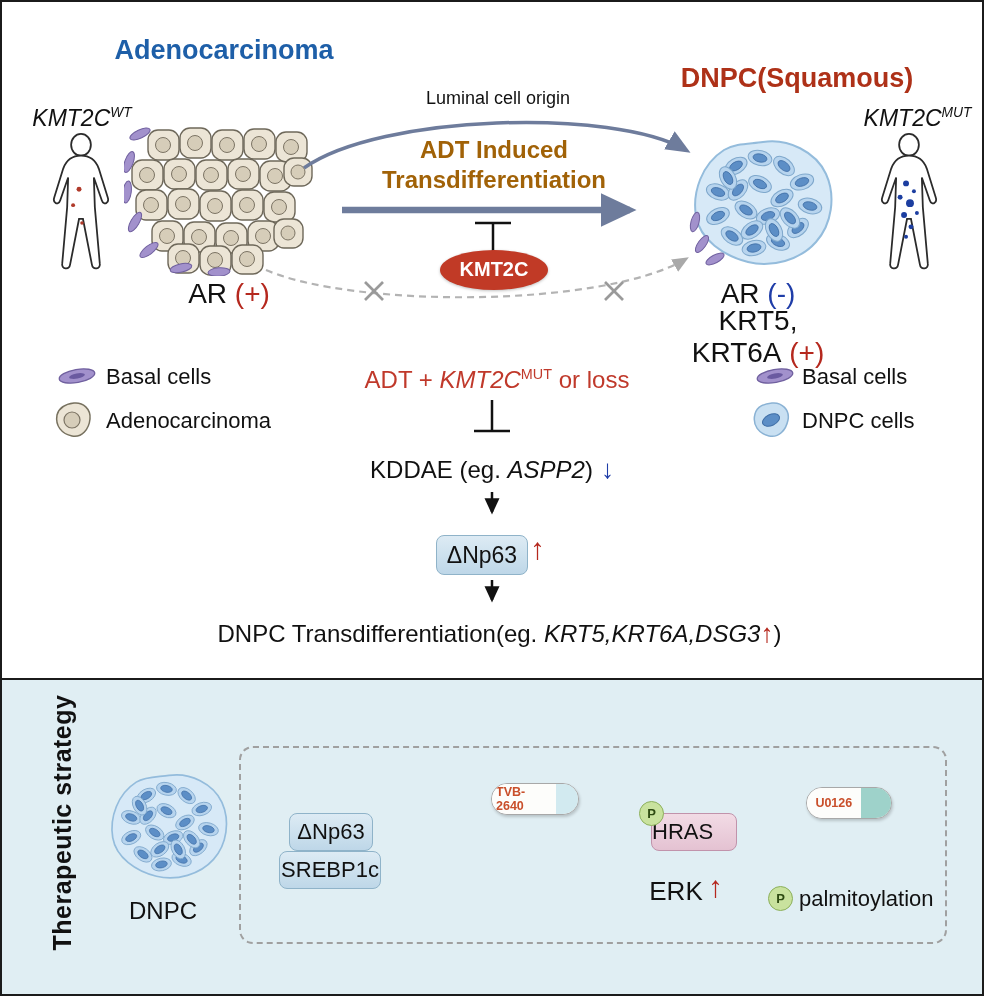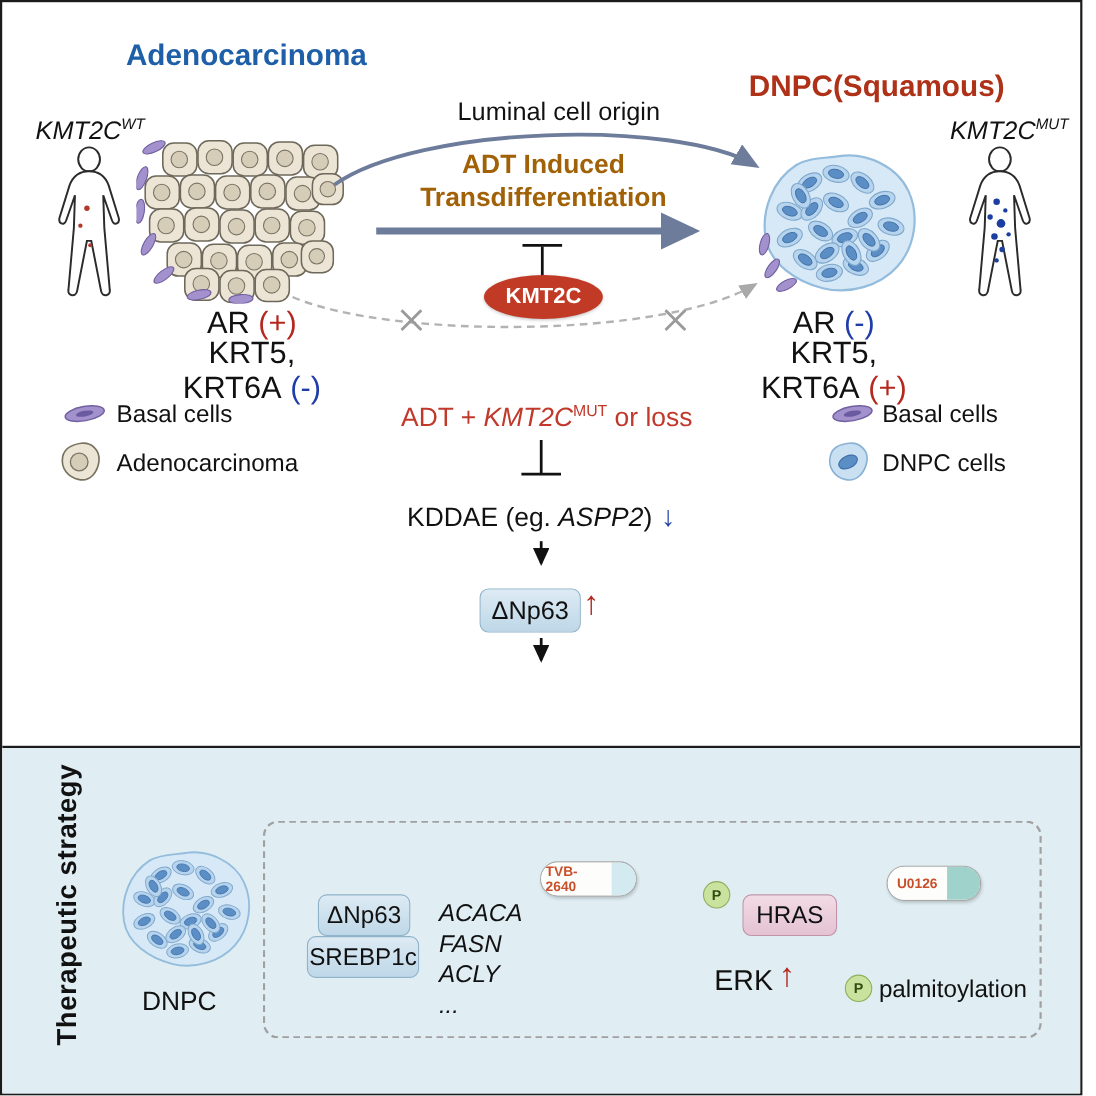--- a/index.html
+++ b/index.html
@@ -16,21 +16,21 @@
   .sign-red{color:#b5281e;}
   .sign-blue{color:#1f3da8;}
   .adt{font-size:24px;font-weight:600;color:#a16207;}
   .redline{color:#c0392b;font-size:24px;}
   .flowtext{font-size:24px;}
   .upred{color:#b5281e;font-weight:bold;}
   .dnblue{color:#1f3da8;font-weight:bold;font-size:26px;margin-left:8px;}
   .bluebox{background:linear-gradient(180deg,#ddebf4,#bed7e8);border:1.5px solid #8fb3c9;border-radius:8px;
            display:flex;align-items:center;justify-content:center;font-size:22px;}
   .pinkbox{background:linear-gradient(180deg,#f2dbe5,#e4c2d2);border:1.5px solid #c193ab;border-radius:8px;
-           display:flex;align-items:center;justify-content:center;font-size:22px;margin-left:24px;}
+           display:flex;align-items:center;justify-content:flex-start;font-size:22px;}
   .pcirc{width:23px;height:23px;border-radius:50%;background:#c9e29e;border:1.5px solid #8cb05c;
          display:flex;align-items:center;justify-content:center;font-size:13px;font-weight:bold;color:#2e4b12;}
   .capsule{display:flex;height:30px;border-radius:16px;border:1.5px solid #a8a8a8;overflow:hidden;
            box-shadow:1px 2px 3px rgba(0,0,0,.18);background:#fdfdfb;}
   .cap-l{display:flex;align-items:center;justify-content:center;font-weight:bold;color:#c94f2b;
          font-size:12.5px;background:#fdfdfb;padding:0 4px;}
   .cap-r{height:100%;}
   .legend-text{font-size:22px;}
   .panel{background:#e0eef3;border-top:2px solid #1b1b1b;}
   .dashedbox{border:2px dashed #a0a0a0;border-radius:14px;}
@@ -289,32 +289,29 @@
         <line x1="487" y1="833" x2="509" y2="847"></line>
     </g>
     <line x1="538" y1="858" x2="594" y2="858" stroke="#111" stroke-width="2.5" marker-end="url(#mK)"></line>
     <line x1="689" y1="849" x2="689" y2="862" stroke="#111" stroke-width="2.5" marker-end="url(#mK)"></line>
     <g stroke="#2b4aa5" stroke-width="2.6">
       <line x1="794" y1="820" x2="764" y2="846"></line>
         <line x1="755" y1="837" x2="772" y2="855"></line>
     </g>
   </svg>
 
-  <div class="abs flowtext ctr" style="left:356px;top:86px;width:300px;font-size:23px">Luminal cell origin</div>
+  <div class="abs flowtext ctr" style="left:346px;top:86px;width:300px;font-size:18px">Luminal cell origin</div>
   <div class="abs adt ctr" style="left:342px;top:134px;width:300px">ADT Induced</div>
   <div class="abs adt ctr" style="left:342px;top:164px;width:300px">Transdifferentiation</div>
 
   <div class="abs oval" style="left:438px;top:248px;width:108px;height:40px"></div>
   <div class="abs ovaltext ctr" style="left:438px;top:256px;width:108px">KMT2C</div>
 
   <div class="abs marker ctr" style="left:142px;top:276px;width:170px">
     <span>AR</span>&nbsp;<span class="sign-red">(+)</span>
-  </div>
-  <div class="abs marker ctr" style="left:122px;top:303px;width:210px">
-    <span>KRT5, KRT6A</span>&nbsp;<span class="sign-blue">(-)</span>
   </div>
   <div class="abs marker ctr" style="left:671px;top:276px;width:170px">
     <span>AR</span>&nbsp;<span class="sign-blue">(-)</span>
   </div>
   <div class="abs marker ctr" style="left:651px;top:303px;width:210px">
     <span>KRT5, KRT6A</span>&nbsp;<span class="sign-red">(+)</span>
   </div>
 
   <svg class="abs" style="left:52px;top:362px" width="46" height="24" viewBox="0 0 46 24">
     <g transform="rotate(-10 23 12)">
@@ -345,44 +342,41 @@
   <div class="abs redline ctr" style="left:300px;top:364px;width:390px">
     <span>ADT + </span><i>KMT2C</i><sup>MUT</sup><span> or loss</span>
   </div>
   <div class="abs flowtext ctr" style="left:330px;top:452px;width:320px">
     <span>KDDAE (eg. </span><i>ASPP2</i><span>)</span><span class="dnblue">↓</span>
   </div>
   <div class="abs bluebox" style="left:434px;top:533px;width:90px;height:38px;font-size:23px">
     <span>ΔNp63</span>
   </div>
   <div class="abs upred" style="left:528px;top:530px;font-size:30px">↑</div>
+  <div class="abs flowtext ctr" style="left:175px;top:616px;width:645px">
+    <span>DNPC Transdifferentiation(eg. </span><i>KRT5,KRT6A,DSG3</i><span class="upred" style="font-size:26px">↑</span><span>)</span>
+  </div>
 
   <div class="abs panel" style="left:0;top:676px;width:992px;height:316px"></div>
   <div class="abs ctr" style="left:-95px;top:806px;width:310px;transform:rotate(-90deg);font-size:25px;font-weight:600;letter-spacing:.5px">Therapeutic strategy</div>
 
   <svg class="abs" style="left:104px;top:770px" width="126" height="111" viewBox="0 0 150 132">
       <use href="#dnpcShape"></use>
     </svg>
   <div class="abs ctr" style="left:113px;top:895px;width:96px;font-size:24px">DNPC</div>
 
   <div class="abs dashedbox" style="left:237px;top:744px;width:704px;height:194px"></div>
 
   <div class="abs bluebox" style="left:287px;top:811px;width:82px;height:36px">
     <span>ΔNp63</span>
   </div>
   <div class="abs bluebox" style="left:277px;top:849px;width:100px;height:36px">
     <span>SREBP1c</span>
   </div>
 
-  <div class="abs genes-list" style="left:397px;top:814px">
-    <div>ACACA</div>
-    <div>FASN</div>
-    <div>ACLY</div>
-    <div>...</div>
-  </div>
 
   <div class="abs capsule" style="left:489px;top:781px;width:86px">
     <div class="cap-l" style="flex:2.6">TVB-2640</div>
     <div class="cap-r" style="flex:1;background:#d2eaf0"></div>
   </div>
 
   <div class="abs pinkbox" style="left:649px;top:811px;width:84px;height:36px">
     <span>HRAS</span>
   </div>
   <div class="abs pcirc" style="left:637px;top:799px">

